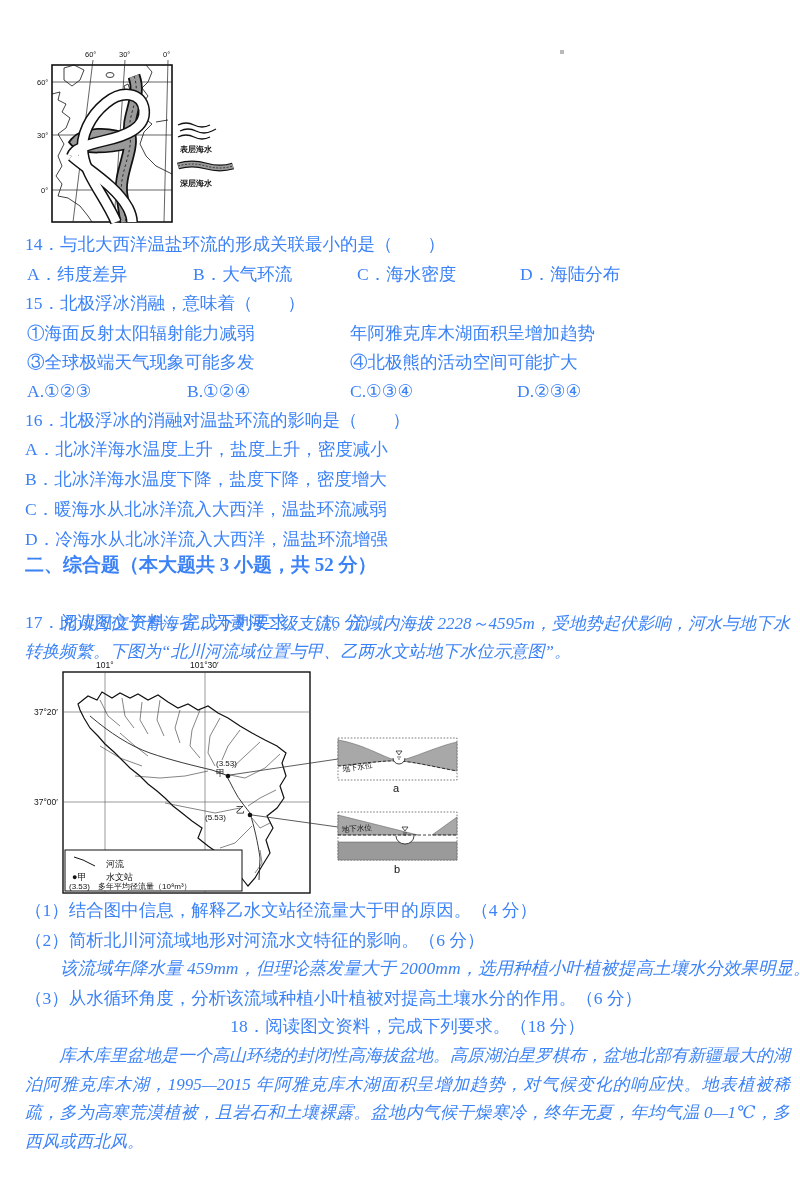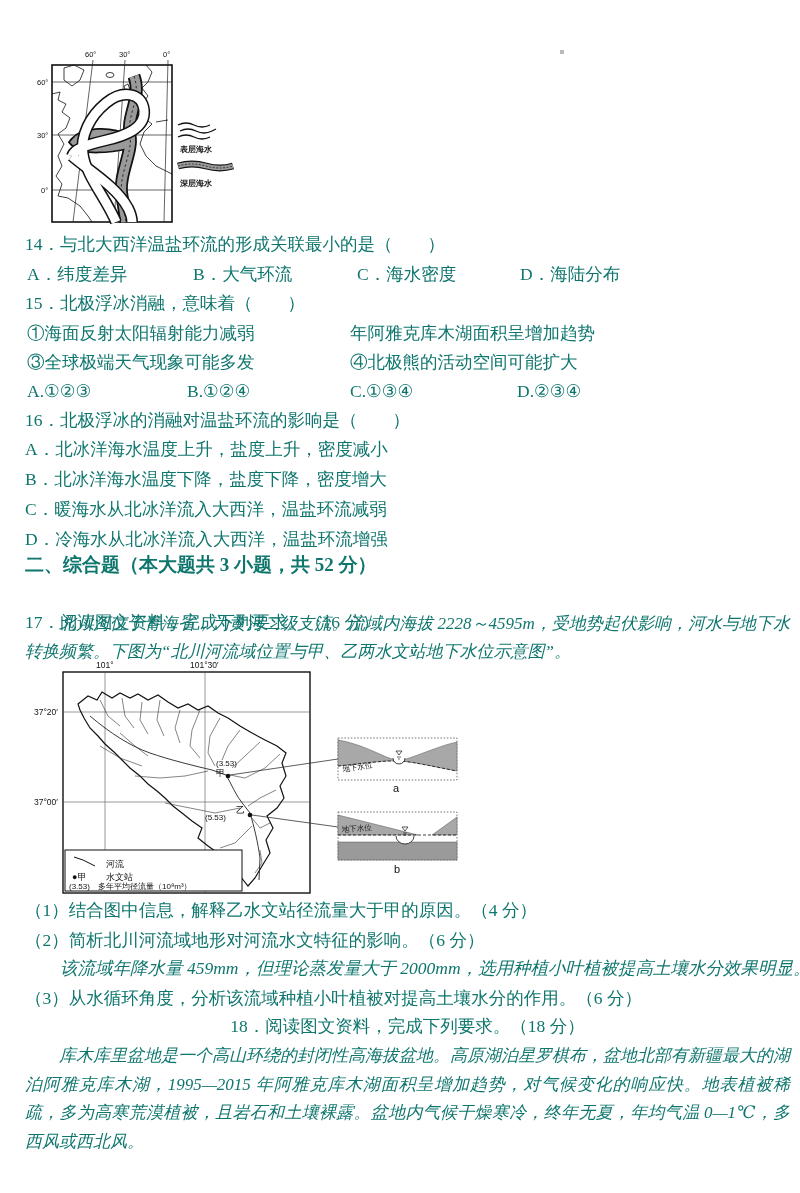--- a/index.html
+++ b/index.html
@@ -1,17 +1,17 @@
 <!DOCTYPE html>
 <html><head>
 <meta charset="utf-8">
 <style>
   html,body{margin:0;padding:0;background:#ffffff;}
   #page{position:relative;width:800px;height:1193px;background:#ffffff;overflow:hidden;
-        font-family:"Liberation Serif","DejaVu Serif",serif;color:#0f766e;}
+        font-family:"Liberation Serif","DejaVu Serif",serif;color:#3b82f6;}
   .line{position:absolute;left:25px;width:765px;font-size:17.5px;line-height:24px;white-space:nowrap;}
   .grid4{display:grid;}
   .g14{grid-template-columns:166px 164px 163px auto;padding-left:2px;}
   .g15{grid-template-columns:160px 163px 167px auto;padding-left:2px;}
   .g2{display:grid;grid-template-columns:323px auto;padding-left:2px;}
   .heading{font-weight:bold;font-size:19px;}
   .para{position:absolute;left:25px;width:765px;font-size:17px;line-height:28px;
         text-align:justify;text-indent:2em;white-space:normal;font-style:italic;}
   .speck{position:absolute;width:4px;height:4px;background:#b9b9b9;}
   svg text{font-family:"Liberation Sans","DejaVu Sans",sans-serif;fill:#111;}

